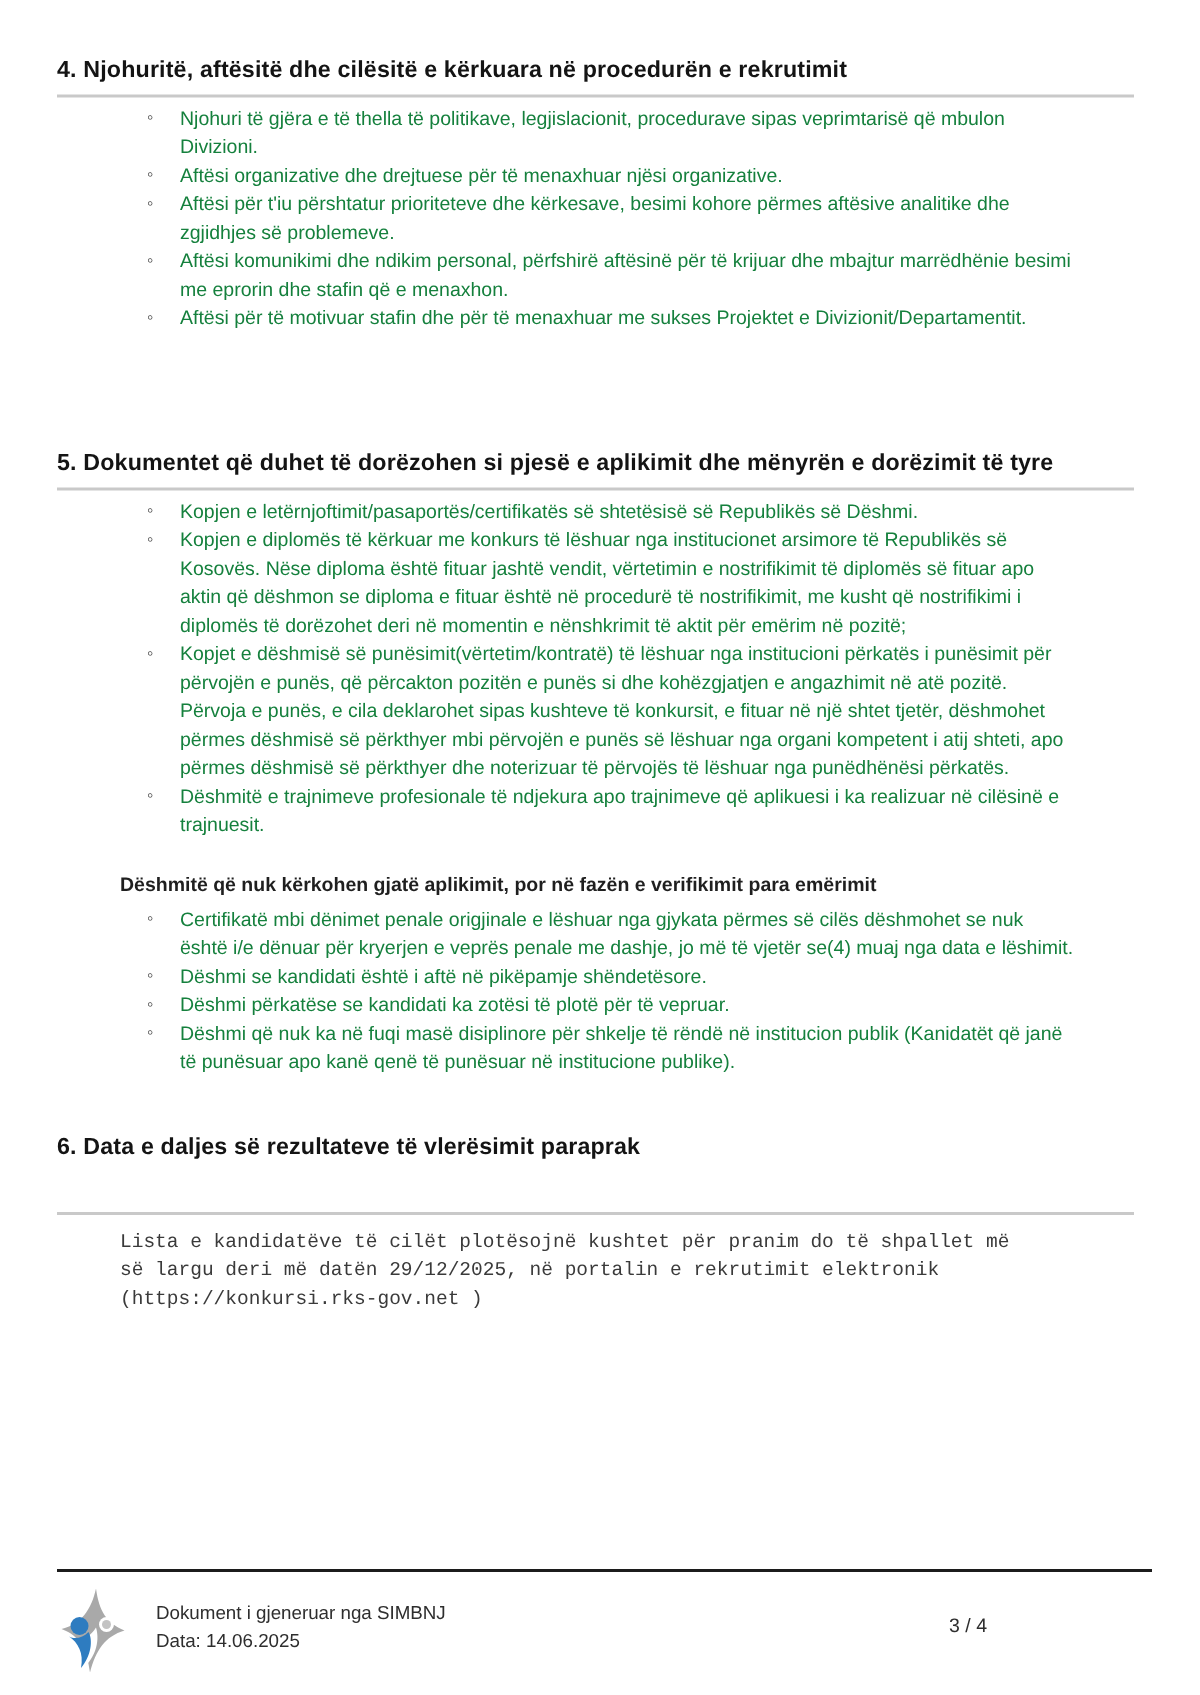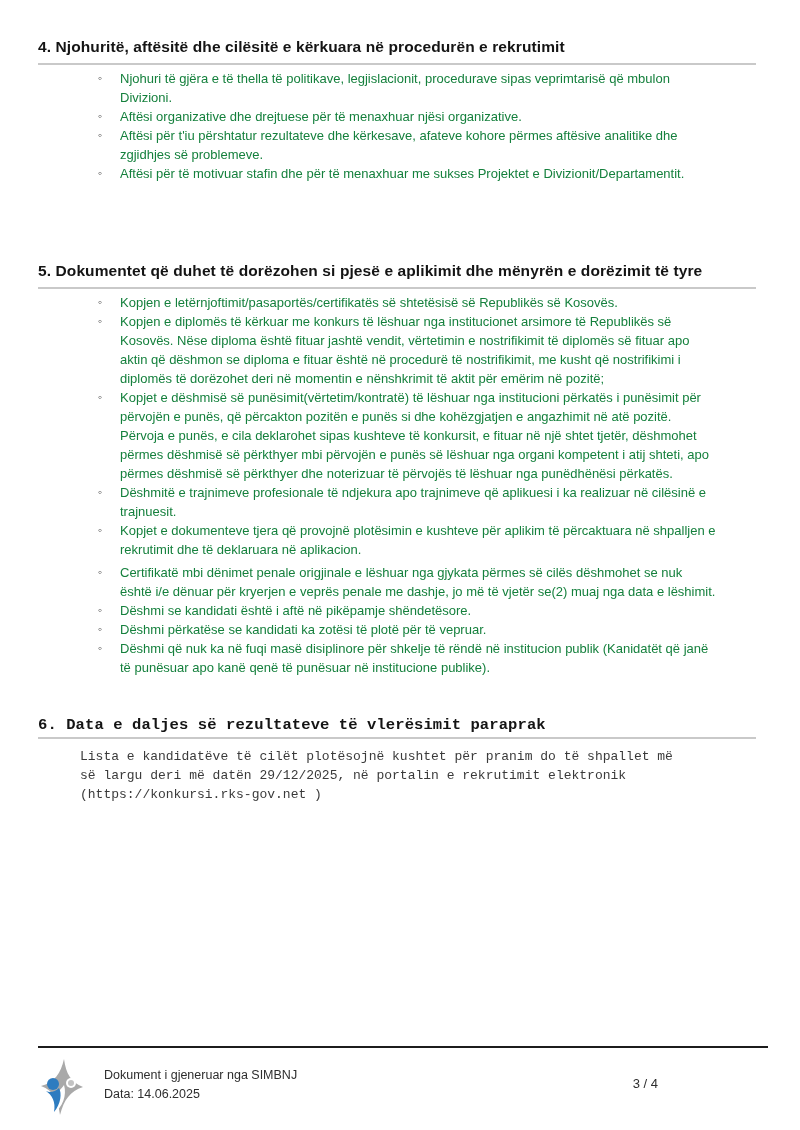--- a/index.html
+++ b/index.html
@@ -24,22 +24,21 @@
     font-size: 15.5px;
     line-height: 22px;
     font-weight: bold;
     color: #141414;
     padding-bottom: 5px;
     border-bottom: 2px solid #c9c9c9;
     letter-spacing: 0.1px;
   }
 
   .section-heading.spaced-rule {
-    padding-bottom: 1px;
-    font-family: Liberation Mono, monospace;
+    padding-bottom: 32px;
   }
 
   ul.bullet-list {
     list-style: none;
     margin: 4px 0 0 0;
     padding: 0;
   }
   ul.bullet-list li {
     position: relative;
     box-sizing: border-box;
@@ -116,37 +115,38 @@
 </head>
 <body>
 
 <div class="page">
 
   <section class="section-4">
     <h2 class="section-heading">4. Njohuritë, aftësitë dhe cilësitë e kërkuara në procedurën e rekrutimit</h2>
     <ul class="bullet-list">
       <li>Njohuri të gjëra e të thella të politikave, legjislacionit, procedurave sipas veprimtarisë që mbulon Divizioni.</li>
       <li>Aftësi organizative dhe drejtuese për të menaxhuar njësi organizative.</li>
-      <li>Aftësi për t'iu përshtatur rezultateve dhe kërkesave, afateve kohore përmes aftësive analitike dhe zgjidhjes së problemeve.</li>
+      <li>Aftësi për t'iu përshtatur prioriteteve dhe kërkesave, besimi kohore përmes aftësive analitike dhe zgjidhjes së problemeve.</li>
+      <li>Aftësi komunikimi dhe ndikim personal, përfshirë aftësinë për të krijuar dhe mbajtur marrëdhënie besimi me eprorin dhe stafin që e menaxhon.</li>
       <li>Aftësi për të motivuar stafin dhe për të menaxhuar me sukses Projektet e Divizionit/Departamentit.</li>
     </ul>
   </section>
 
   <section class="section-5">
     <h2 class="section-heading">5. Dokumentet që duhet të dorëzohen si pjesë e aplikimit dhe mënyrën e dorëzimit të tyre</h2>
     <ul class="bullet-list">
-      <li>Kopjen e letërnjoftimit/pasaportës/certifikatës së shtetësisë së Republikës së Kosovës.</li>
+      <li>Kopjen e letërnjoftimit/pasaportës/certifikatës së shtetësisë së Republikës së Dëshmi.</li>
       <li>Kopjen e diplomës të kërkuar me konkurs të lëshuar nga institucionet arsimore të Republikës së Kosovës. Nëse diploma është fituar jashtë vendit, vërtetimin e nostrifikimit të diplomës së fituar apo aktin që dëshmon se diploma e fituar është në procedurë të nostrifikimit, me kusht që nostrifikimi i diplomës të dorëzohet deri në momentin e nënshkrimit të aktit për emërim në pozitë;</li>
       <li>Kopjet e dëshmisë së punësimit(vërtetim/kontratë) të lëshuar nga institucioni përkatës i punësimit për përvojën e punës, që përcakton pozitën e punës si dhe kohëzgjatjen e angazhimit në atë pozitë. Përvoja e punës, e cila deklarohet sipas kushteve të konkursit, e fituar në një shtet tjetër, dëshmohet përmes dëshmisë së përkthyer mbi përvojën e punës së lëshuar nga organi kompetent i atij shteti, apo përmes dëshmisë së përkthyer dhe noterizuar të përvojës të lëshuar nga punëdhënësi përkatës.</li>
       <li>Dëshmitë e trajnimeve profesionale të ndjekura apo trajnimeve që aplikuesi i ka realizuar në cilësinë e trajnuesit.</li>
-      <li>Kopjet e dokumenteve tjera që provojnë plotësimin e kushteve për aplikim të përcaktuara në shpalljen e rekrutimit dhe të deklaruara në aplikacion.</li>
     </ul>
 
+    <h3 class="sub-heading">Dëshmitë që nuk kërkohen gjatë aplikimit, por në fazën e verifikimit para emërimit</h3>
     <ul class="bullet-list sub-bullets">
-      <li>Certifikatë mbi dënimet penale origjinale e lëshuar nga gjykata përmes së cilës dëshmohet se nuk është i/e dënuar për kryerjen e veprës penale me dashje, jo më të vjetër se(2) muaj nga data e lëshimit.</li>
+      <li>Certifikatë mbi dënimet penale origjinale e lëshuar nga gjykata përmes së cilës dëshmohet se nuk është i/e dënuar për kryerjen e veprës penale me dashje, jo më të vjetër se(4) muaj nga data e lëshimit.</li>
       <li>Dëshmi se kandidati është i aftë në pikëpamje shëndetësore.</li>
       <li>Dëshmi përkatëse se kandidati ka zotësi të plotë për të vepruar.</li>
       <li>Dëshmi që nuk ka në fuqi masë disiplinore për shkelje të rëndë në institucion publik (Kanidatët që janë të punësuar apo kanë qenë të punësuar në institucione publike).</li>
     </ul>
   </section>
 
   <section class="section-6">
     <h2 class="section-heading spaced-rule">6. Data e daljes së rezultateve të vlerësimit paraprak</h2>
     <p class="section-paragraph">Lista e kandidatëve të cilët plotësojnë kushtet për pranim do të shpallet më së largu deri më datën 29/12/2025, në portalin e rekrutimit elektronik (https://konkursi.rks-gov.net )</p>
   </section>

